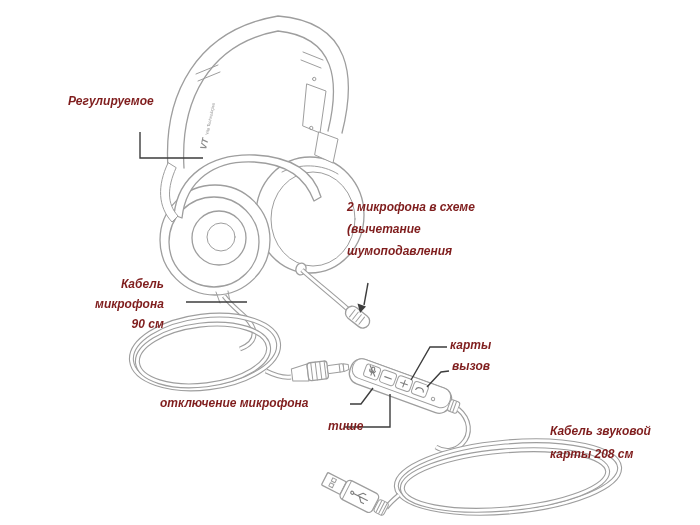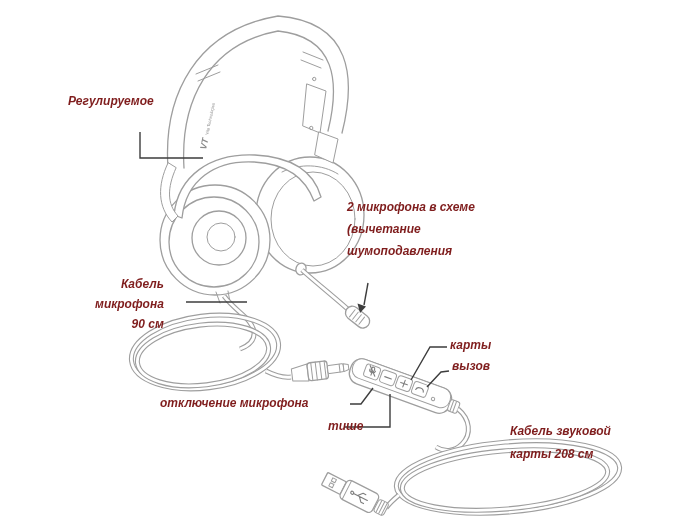--- a/index.html
+++ b/index.html
@@ -3,21 +3,21 @@
 <meta charset="utf-8">
 <style>
   html,body{margin:0;padding:0;background:#ffffff;}
   .stage{position:relative;width:700px;height:525px;background:#ffffff;overflow:hidden;
          font-family:"Liberation Sans",sans-serif;}
   .art-svg{position:absolute;left:0;top:0;}
   .lbl{position:absolute;font-weight:700;font-size:12px;line-height:22px;
        color:#7f1d1d;white-space:nowrap;font-style:italic;}
   .lbl.lh20{line-height:20px;text-align:right;}
   .lbl.lh18{line-height:18px;}
-  .lbl.lh23{line-height:23px;}
+  .lbl.lh23{line-height:23px;margin-left:40px;}
   
   .art{stroke:#9e9e9e;fill:none;stroke-width:1.3;stroke-linecap:round;stroke-linejoin:round;}
   .artw{stroke:#9e9e9e;fill:#ffffff;stroke-width:1.3;stroke-linecap:round;stroke-linejoin:round;}
   .thin{stroke-width:1;}
   .tube{stroke:#9e9e9e;fill:none;stroke-width:5;}
   .core{stroke:#ffffff;fill:none;stroke-width:2.8;}
   .glyph{stroke:#7d7d7d;fill:none;stroke-width:1.1;stroke-linecap:round;stroke-linejoin:round;}
   .leader{stroke:#3d3d3d;fill:none;stroke-width:1.4;stroke-linecap:butt;}
   .brandtxt{fill:#8a8a8a;font-family:"Liberation Sans",sans-serif;}
 </style>

